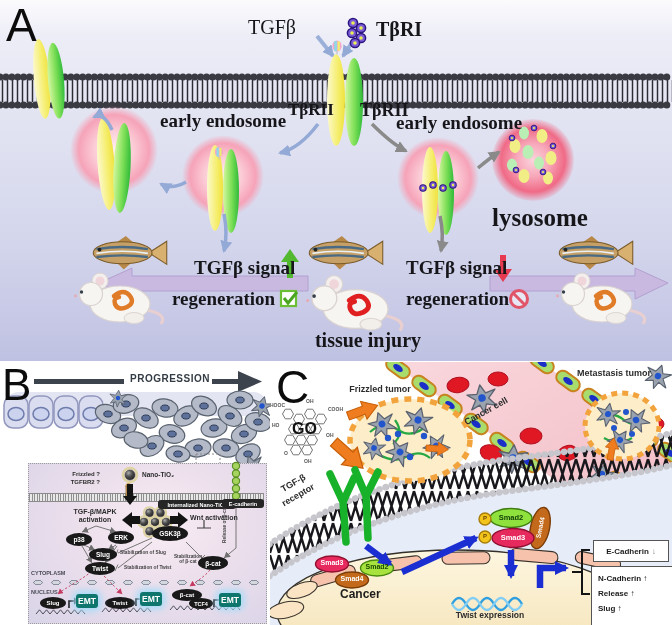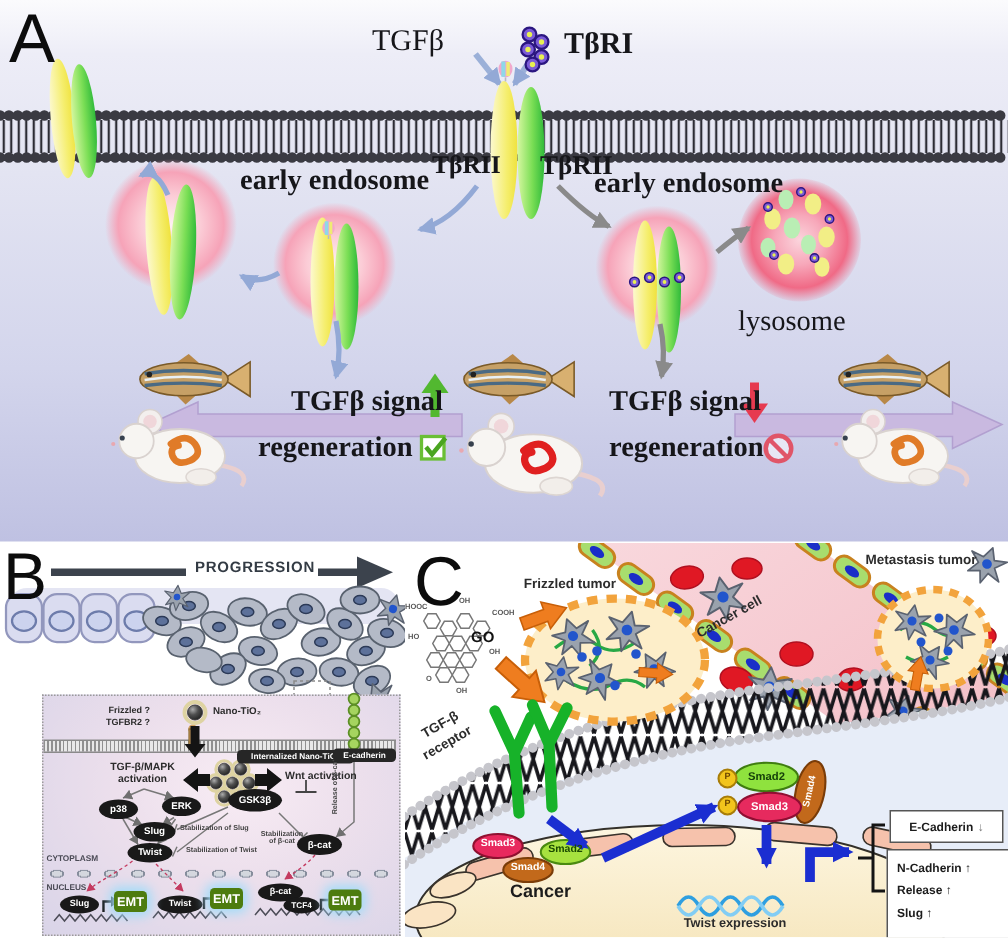--- a/index.html
+++ b/index.html
@@ -11,21 +11,21 @@
   .letter{font:400 46px/1 "Liberation Sans",sans-serif;color:#0c0c0c}
   #pa{position:absolute;left:0;top:0;width:672px;height:361px;
       background:linear-gradient(180deg,#fbfbfd 0%,#ededf7 10%,#e3e4f2 32%,#d3d5ec 68%,#bfc1e2 100%)}
   #pb{position:absolute;left:0;top:362px;width:270px;height:263px;background:#fff}
   #pc{position:absolute;left:270px;top:362px;width:402px;height:263px;background:#fff;overflow:hidden}
   .ctr{display:flex;align-items:center;justify-content:center;text-align:center}
   .oval{position:absolute;background:#191919;color:#fff;border-radius:50%;font-weight:700;
         display:flex;align-items:center;justify-content:center}
   .badge{position:absolute;background:#262626;color:#fff;border-radius:3px;font-weight:700;
          display:flex;align-items:center;justify-content:center}
-  .emt{position:absolute;background:#4d7c0f;color:#fff;border-radius:3px;font-weight:700;font-size:8.5px;
+  .emt{position:absolute;background:#0f766e;color:#fff;border-radius:3px;font-weight:700;font-size:8.5px;
        display:flex;align-items:center;justify-content:center;box-shadow:0 0 7px 3px #a5dcf8}
   .tiny{position:absolute;font-weight:700;color:#2c2c2c}
   .mbox{position:absolute;background:#fff;border:1.5px solid #555;font-weight:700;color:#1c1c1c}
   #pathbox{position:absolute;left:28px;top:101px;width:237px;height:159px;border:1.5px dotted #9a9a9a;
        background:radial-gradient(ellipse at 55% 38%,#f8ecf4 0%,#ecdfec 45%,#d9d4e8 100%)}
   #membB{position:absolute;left:29px;top:131px;width:235px;height:7px;border-top:1px solid #8a8a8a;border-bottom:1px solid #8a8a8a;
        background:repeating-linear-gradient(90deg,#909090 0 1px,#e8e8e8 1px 2.6px)}
   #nucmemB{position:absolute;left:30px;top:216px;width:233px;height:9px;
        background:radial-gradient(ellipse 6.5px 3.5px at 8px 4.5px,#d4d7de 55%,#868d9c 56% 74%,transparent 75%);
        background-size:18px 9px;background-repeat:repeat-x}
@@ -261,25 +261,26 @@
       <use href="#mouse" transform="translate(556,266)" style="color:#e07b28"></use>
     </svg>
 
     <div class="abs letter" style="left:6px;top:2px">A</div>
     <div class="abs ser" style="left:248px;top:16px;font-size:20px;font-weight:400">TGFβ</div>
     <div class="abs ser" style="left:376px;top:18px;font-size:20px;font-weight:600">TβRI</div>
     <div class="abs ser" style="left:288px;top:100px;font-size:17px;font-weight:600">TβRII</div>
     <div class="abs ser" style="left:360px;top:100px;font-size:18px;font-weight:600">TβRII</div>
     <div class="abs ser" style="left:160px;top:110px;font-size:19px;font-weight:600">early endosome</div>
     <div class="abs ser" style="left:396px;top:112px;font-size:19px;font-weight:600">early endosome</div>
-    <div class="abs ser" style="left:492px;top:204px;font-size:19px;font-weight:400">lysosome</div>
+    <div class="abs ser" style="left:492px;top:204px;font-size:25px;font-weight:700">lysosome</div>
     <div class="abs ser" style="left:194px;top:257px;font-size:19px;font-weight:600">TGFβ signal</div>
     <div class="abs ser" style="left:172px;top:288px;font-size:19px;font-weight:600">regeneration</div>
     <div class="abs ser" style="left:406px;top:257px;font-size:19px;font-weight:600">TGFβ signal</div>
     <div class="abs ser" style="left:406px;top:288px;font-size:19px;font-weight:600">regeneration</div>
+    <div class="abs ser ctr" style="left:298px;top:329px;width:140px;font-size:20px;font-weight:600">tissue injury</div>
   </div>
 
   <div id="pb">
     <svg class="layer" width="270" height="263">
 
       <g fill="#3c434d">
         <rect x="34" y="17" width="90" height="5"></rect>
         <rect x="212" y="17" width="26" height="5"></rect>
         <polygon points="238,9 262,19.5 238,30"></polygon>
       </g>
@@ -597,21 +598,21 @@
         <path d="M182,242 q7,12 14,0 q7,-12 14,0 q7,12 14,0 q7,-12 14,0 q7,12 14,0" stroke="#82cdf4" stroke-width="2.4"></path>
       </g>
 
       <path d="M320,188 H312 V232 H320 M312,210 H302" stroke="#141414" stroke-width="2" fill="none"></path>
     </svg>
 
     <div class="abs letter" style="left:6px;top:2px">C</div>
     <div class="tiny ctr" style="left:55px;top:22px;width:110px;font-size:9px">Frizzled tumor</div>
     <div class="tiny ctr" style="left:288px;top:6px;width:112px;font-size:9px">Metastasis tumor</div>
     <div class="tiny" style="left:192px;top:44px;font-size:9px;transform:rotate(-29deg)">Cancer cell</div>
-    <div class="tiny" style="left:44px;top:58px;font-size:10px;color:#111">GO</div>
+    <div class="tiny" style="left:22px;top:58px;font-size:16px;color:#111">GO</div>
     <div class="tiny" style="left:0px;top:40px;font-size:5px;color:#555">HOOC</div>
     <div class="tiny" style="left:36px;top:36px;font-size:5px;color:#555">OH</div>
     <div class="tiny" style="left:58px;top:44px;font-size:5px;color:#555">COOH</div>
     <div class="tiny" style="left:2px;top:60px;font-size:5px;color:#555">HO</div>
     <div class="tiny" style="left:56px;top:70px;font-size:5px;color:#555">OH</div>
     <div class="tiny" style="left:34px;top:96px;font-size:5px;color:#555">OH</div>
     <div class="tiny" style="left:14px;top:88px;font-size:5px;color:#555">O</div>
     <div class="tiny" style="left:10px;top:116px;font-size:9px;transform:rotate(-30deg)">TGF-β</div>
     <div class="tiny" style="left:10px;top:128px;font-size:9px;transform:rotate(-30deg)">receptor</div>
     <div class="tiny ctr" style="left:40px;top:197px;width:44px;font-size:7px;color:#fff">Smad3</div>

